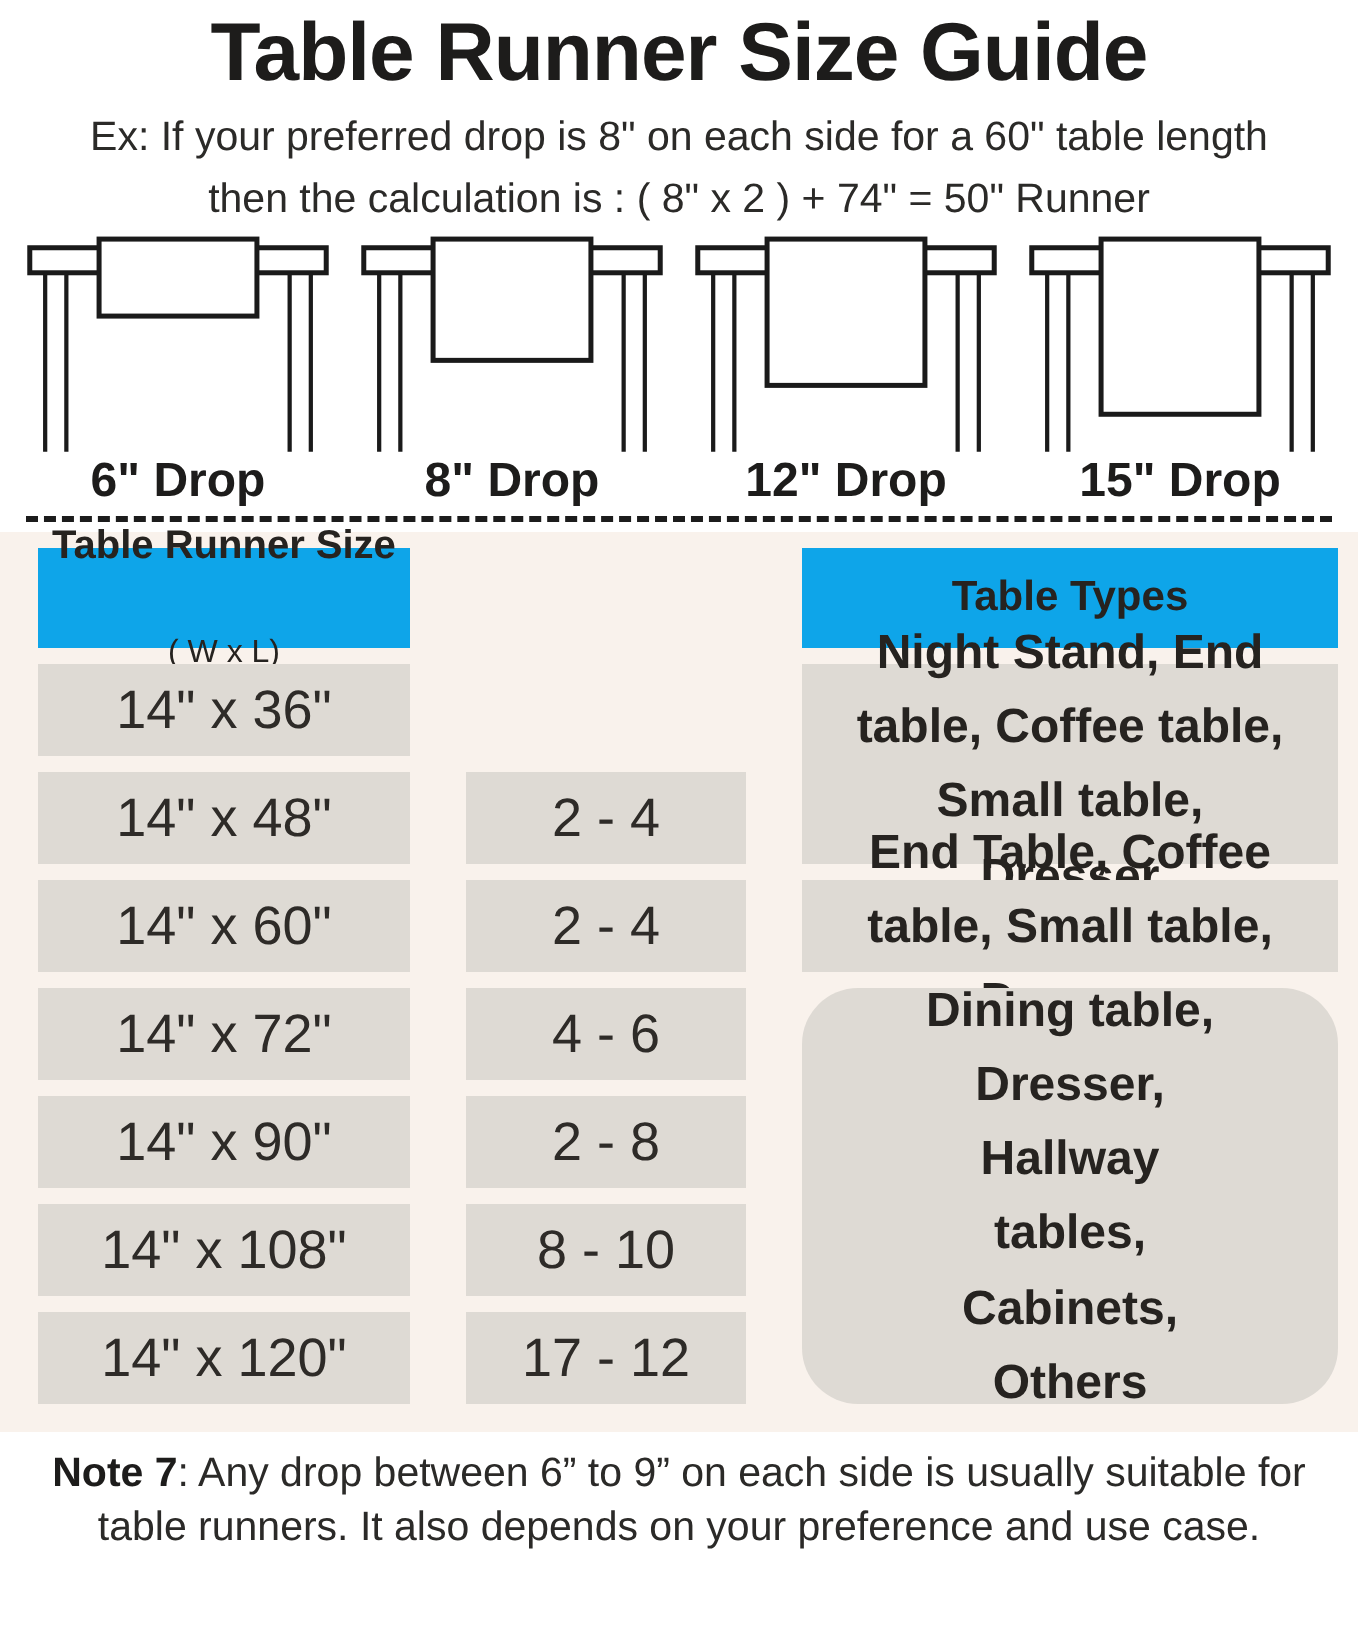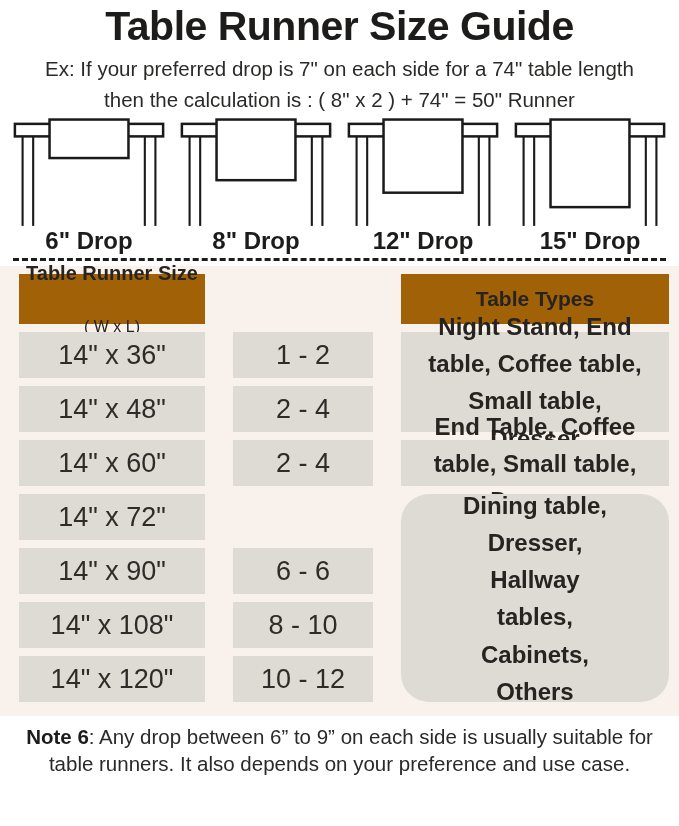--- a/index.html
+++ b/index.html
@@ -73,21 +73,21 @@
     padding: 8px 12px 14px 19px;
   }
   .cell {
     display: flex;
     flex-direction: column;
     align-items: center;
     justify-content: center;
     text-align: center;
   }
   .th {
-    background: #a16207;
+    background: #0ea5e9;
     font-weight: 700;
     font-size: 21px;
     color: #262320;
     line-height: 1.15;
     gap: 33px;
   }
   .th .sub { font-weight: 400; font-size: 16px; }
   .th1 { font-size: 20px; }
   .td {
     background: #dedad4;
@@ -122,21 +122,21 @@
   .notes p { margin-bottom: 1px; }
   .note-label { font-weight: 700; color: #1d1c1b; }
 </style>
 </head>
 <body>
 
 <div class="page">
 
   <header class="top">
     <h1 class="title">Table Runner Size Guide</h1>
-    <p class="example">Ex: If your preferred drop is 7" on each side for a 74" table length</p>
+    <p class="example">Ex: If your preferred drop is 8" on each side for a 60" table length</p>
     <p class="example">then the calculation is : ( 8" x 2 ) + 74" = 50" Runner</p>
   </header>
 
   <div class="diagrams">
 
     <figure class="diagram">
       <svg viewBox="0 0 160 112">
         <rect x="3" y="6" width="154" height="13" fill="#ffffff" stroke="#1a1a1a" stroke-width="2.6"></rect>
         <line x1="11" y1="19" x2="11" y2="112" stroke="#1a1a1a" stroke-width="2.2"></line>
         <line x1="22" y1="19" x2="22" y2="112" stroke="#1a1a1a" stroke-width="2.2"></line>
@@ -198,31 +198,31 @@
     </div>
 
     <div class="cell td c1 r2">14" x 36"</div>
     <div class="cell td c1 r3">14" x 48"</div>
     <div class="cell td c1 r4">14" x 60"</div>
     <div class="cell td c1 r5">14" x 72"</div>
     <div class="cell td c1 r6">14" x 90"</div>
     <div class="cell td c1 r7">14" x 108"</div>
     <div class="cell td c1 r8">14" x 120"</div>
 
-    <div class="cell td c2 r2">1 - 2</div>
     <div class="cell td c2 r3">2 - 4</div>
     <div class="cell td c2 r4">2 - 4</div>
-    <div class="cell td c2 r6">6 - 6</div>
+    <div class="cell td c2 r5">4 - 6</div>
+    <div class="cell td c2 r6">2 - 8</div>
     <div class="cell td c2 r7">8 - 10</div>
-    <div class="cell td c2 r8">10 - 12</div>
+    <div class="cell td c2 r8">17 - 12</div>
 
     <div class="cell td types types-a c3 rspan-2-3">Night Stand, End table, Coffee table, Small table, Dresser</div>
     <div class="cell td types types-b c3 r4">End Table, Coffee table, Small table, Dresser</div>
     <div class="cell td types types-c c3 rspan-5-8">Dining table, Dresser, Hallway tables, Cabinets, Others</div>
 
   </section>
 
   <footer class="notes">
-    <p><span class="note-label">Note 6</span><span>: Any drop between 6” to 9” on each side is usually suitable for table runners. It also depends on your preference and use case.</span></p>
+    <p><span class="note-label">Note 7</span><span>: Any drop between 6” to 9” on each side is usually suitable for table runners. It also depends on your preference and use case.</span></p>
     <p><span class="note-label">Note 2</span><span>: Measure your table, and select right size before ordering.</span></p>
   </footer>
 
 </div>
 
 </body></html>

